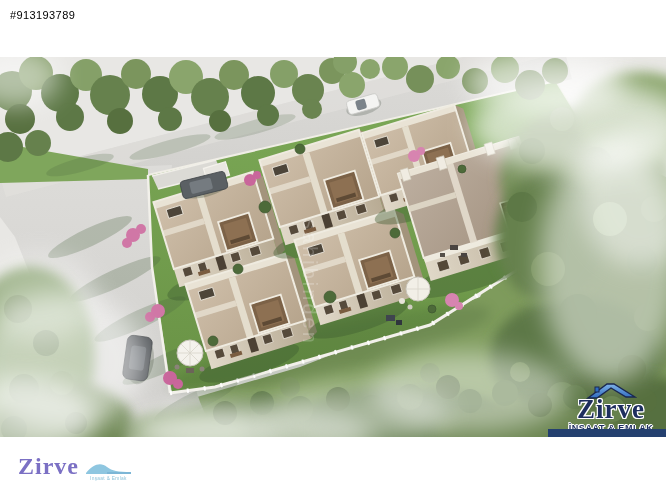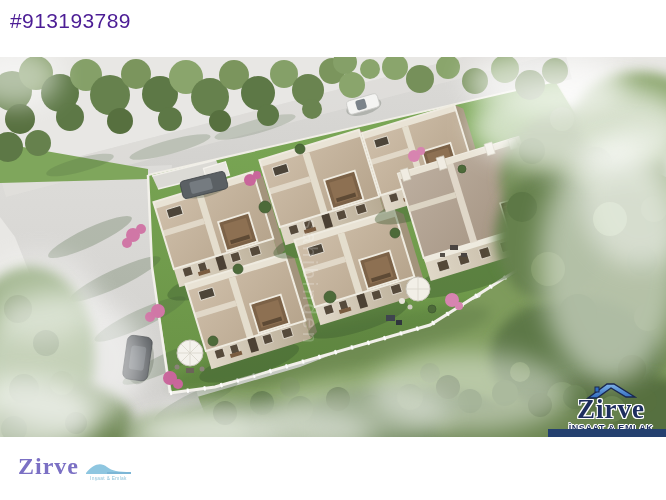--- a/index.html
+++ b/index.html
@@ -1,18 +1,18 @@
 <!DOCTYPE html>
 <html><head>
 <meta charset="utf-8">
 <style>
   html,body{margin:0;padding:0;}
   body{width:666px;height:500px;background:#ffffff;font-family:"Liberation Sans",sans-serif;overflow:hidden;}
   .page{position:relative;width:666px;height:500px;background:#ffffff;}
-  .listing-id{position:absolute;left:10px;top:9px;font-size:21px;letter-spacing:.4px;color:#4c1d95;}
+  .listing-id{position:absolute;left:10px;top:9px;font-size:11px;letter-spacing:.4px;color:#000000;}
   .photo{position:absolute;left:0;top:57px;width:666px;height:380px;overflow:hidden;background:#e9e8e5;}
   .scene{display:block;}
   
   .brandwm{position:absolute;right:3px;top:323px;width:104px;text-align:center;pointer-events:none;}
   .brandwm .roof{display:block;margin:0 auto -3px auto;}
   .wm-name{font-family:"Liberation Serif",serif;font-weight:bold;font-size:27px;line-height:26px;color:#1e2e5e;letter-spacing:1px;
     text-shadow:1px 0 #fff,-1px 0 #fff,0 1px #fff,0 -1px #fff,1px 1px #fff,-1px -1px #fff,1px -1px #fff,-1px 1px #fff;}
   .wm-tag{font-weight:bold;font-size:9px;letter-spacing:.6px;color:#1e2e5e;margin-top:1px;
     text-shadow:1px 0 #fff,-1px 0 #fff,0 1px #fff,0 -1px #fff,1px 1px #fff,-1px -1px #fff;}
   .navybar{position:absolute;right:0;top:372px;width:118px;height:8px;background:#24406f;}

